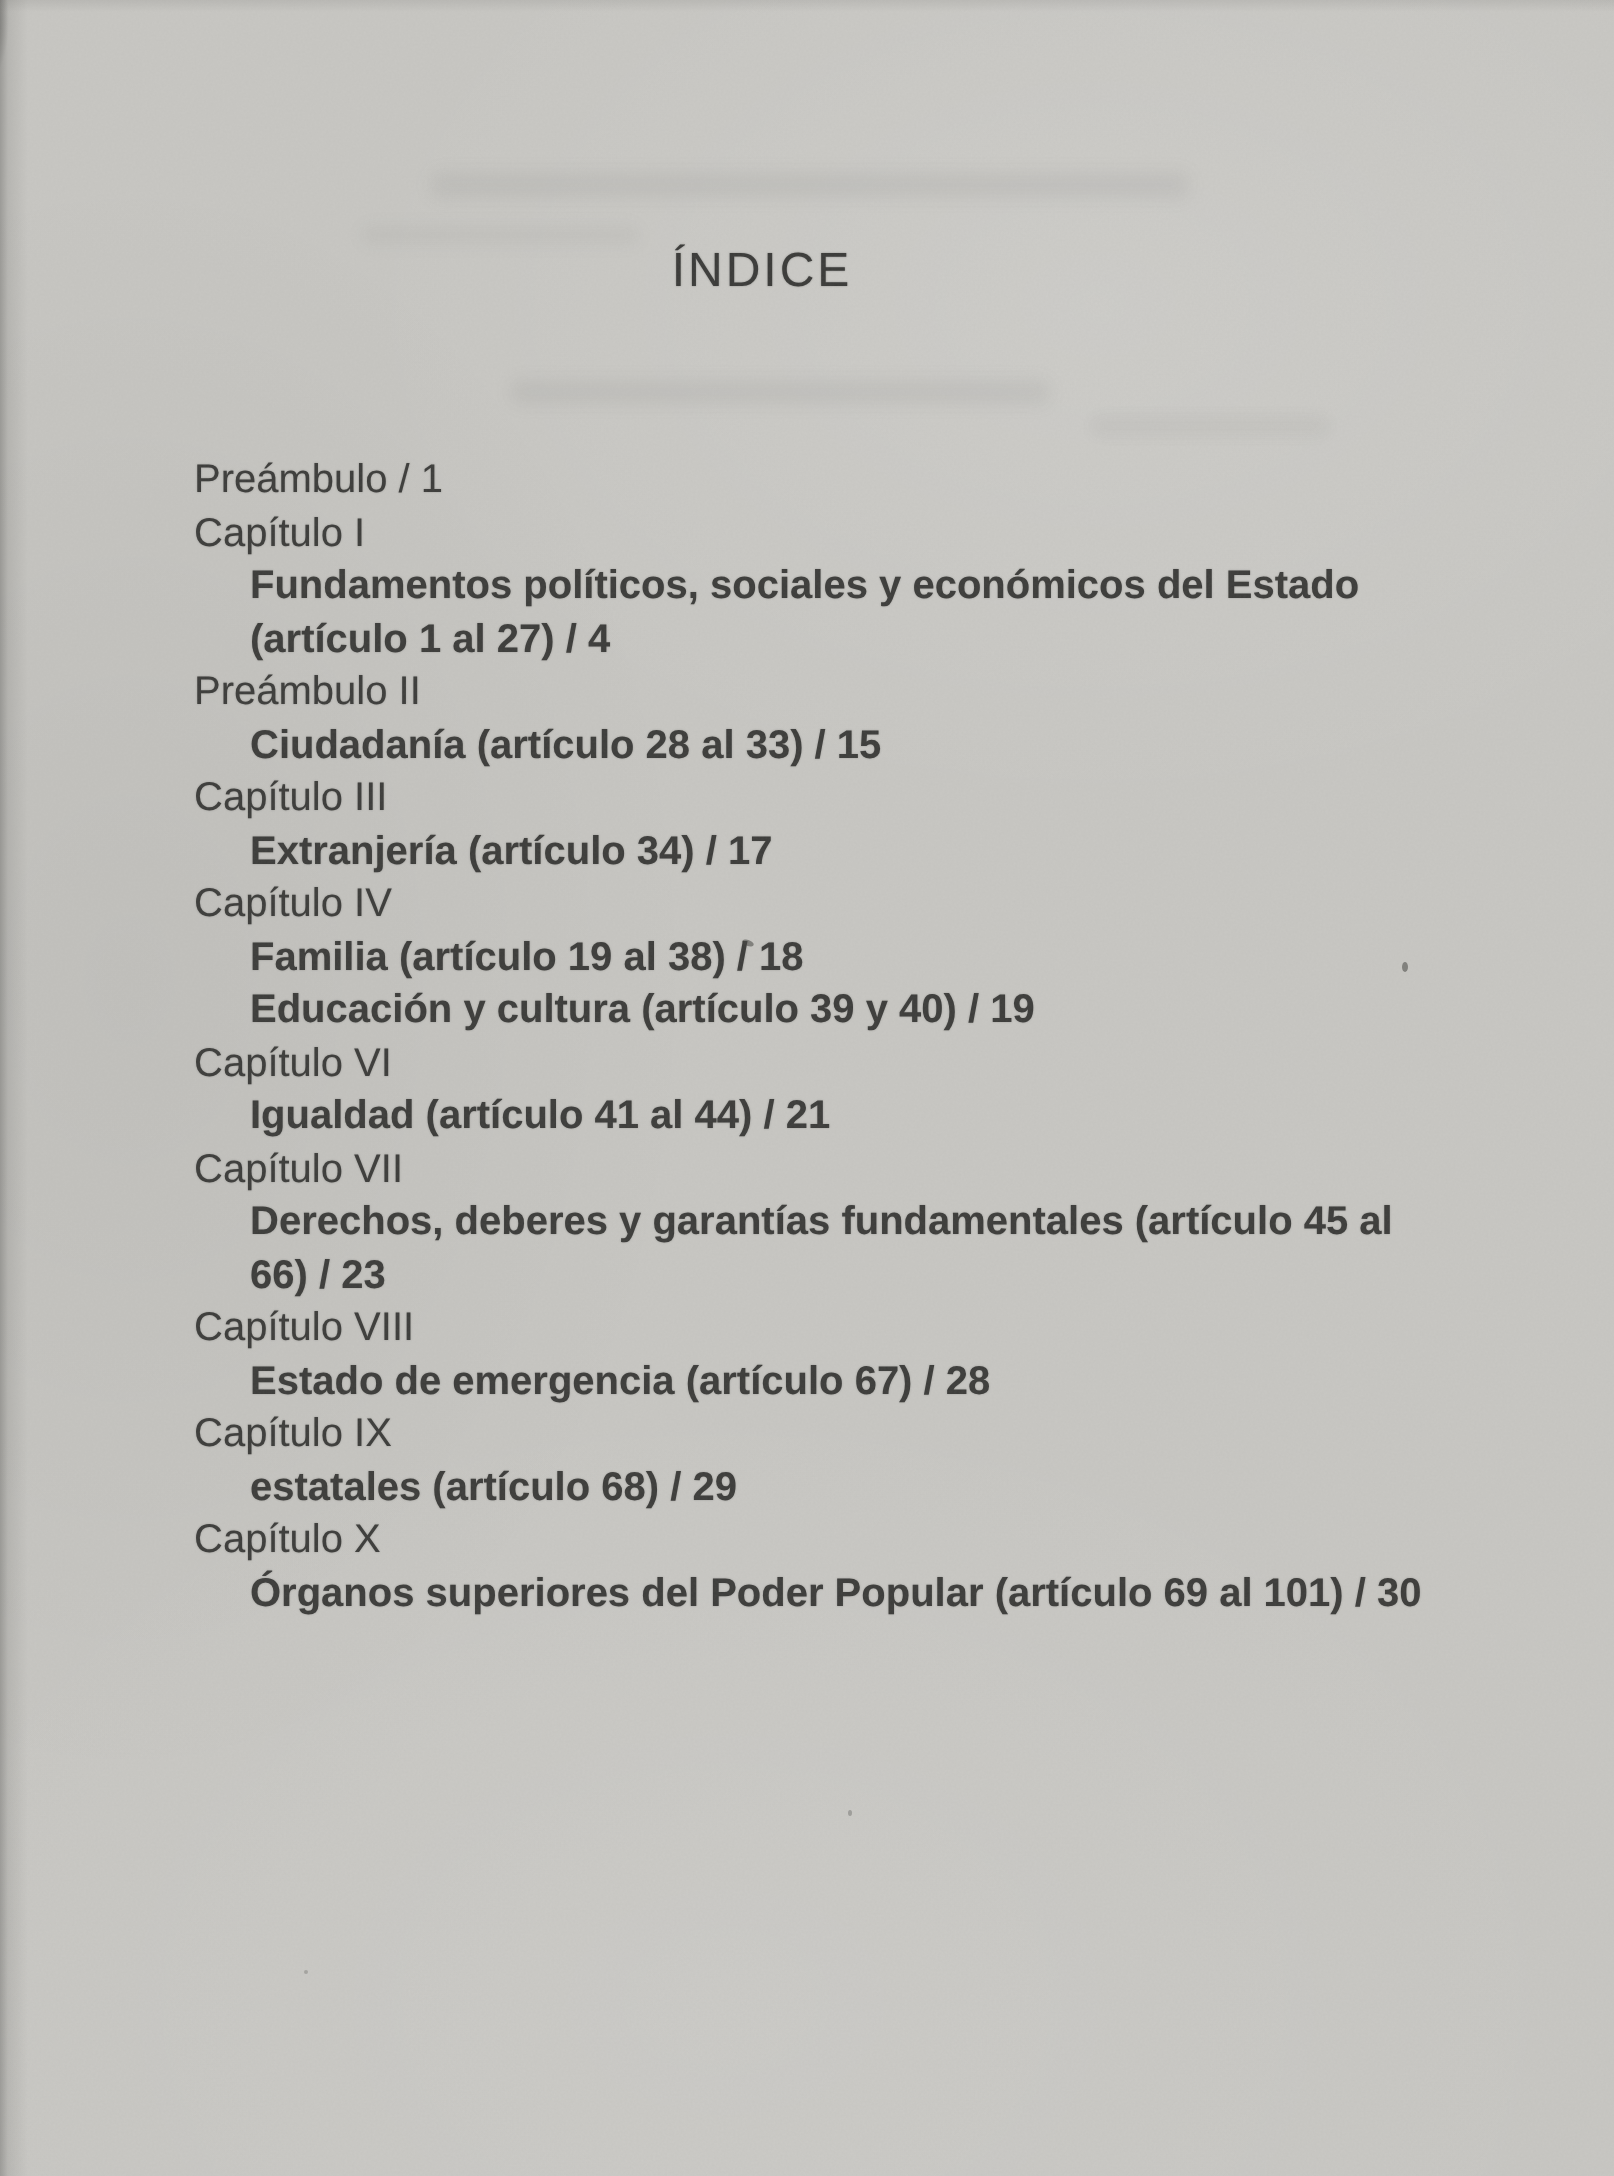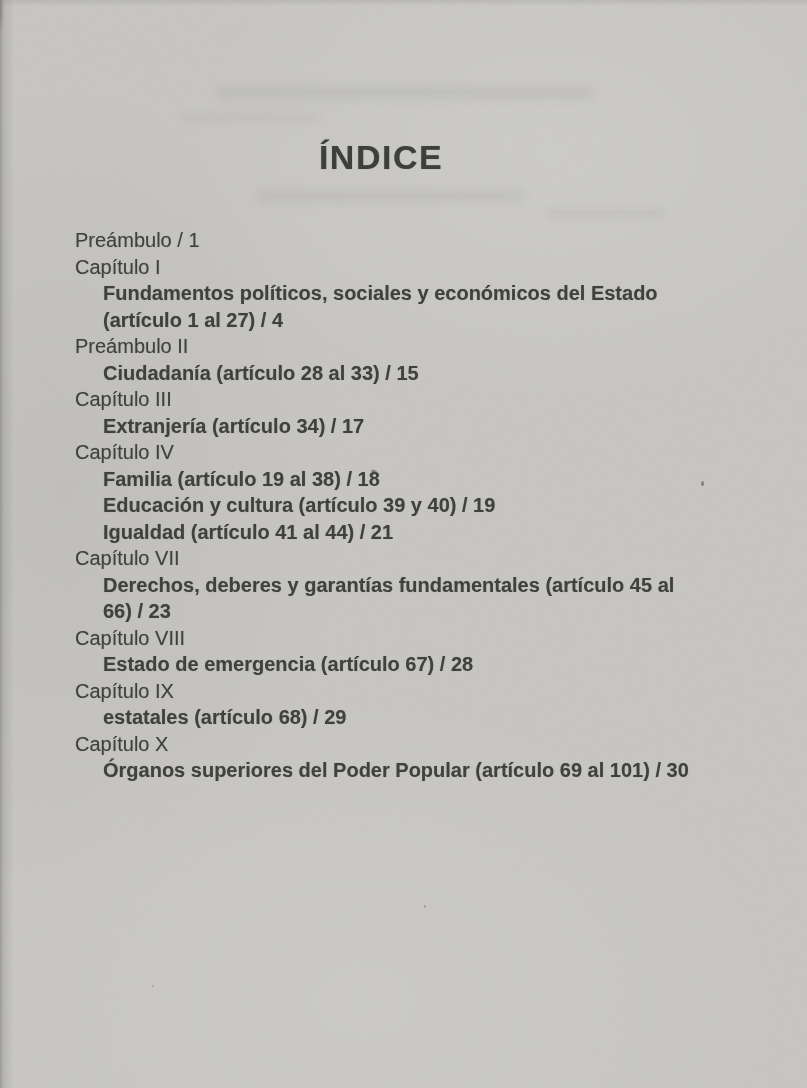--- a/index.html
+++ b/index.html
@@ -61,45 +61,46 @@
     background: rgba(70,70,66,0.55);
     border-radius: 50%;
   }
   .speck.p1 { top: 481px; left: 701px; width: 3px; height: 5px; }
   .speck.p2 { top: 470px; left: 371px; width: 6px; height: 3px; transform: rotate(20deg); }
   .speck.p3 { top: 905px; left: 424px; width: 2px; height: 3px; opacity:.6; }
   .speck.p4 { top: 985px; left: 152px; width: 2px; height: 2px; opacity:.5; }
 
   .title {
     position: absolute;
-    top: 138px;
+    top: 122px;
     left: 0;
     width: 762px;
     text-align: center;
-    font-size: 34px;
-    font-weight: bold;
+    font-size: 24px;
+    font-weight: normal;
     letter-spacing: 1.5px;
     color: #3a3a38;
     text-shadow: 0 0 1px rgba(58,58,56,0.45);
   }
 
   .toc {
     position: absolute;
     top: 227px;
     left: 75px;
     right: 30px;
     font-size: 20px;
     color: #3c3c3a;
     text-shadow: 0 0 1px rgba(60,60,58,0.35);
   }
   .row {
     display: block;
     height: 26.5px;
     line-height: 26.5px;
     white-space: nowrap;
+    margin-left: 22px;
   }
   .row.indent { padding-left: 28px; font-weight: bold; }
 
   .grain {
     position: absolute;
     inset: 0;
     pointer-events: none;
   }
 </style>
 </head>
@@ -119,20 +120,21 @@
     <div class="row">Capítulo I</div>
     <div class="row indent">Fundamentos políticos, sociales y económicos del Estado</div>
     <div class="row indent">(artículo 1 al 27) / 4</div>
     <div class="row">Preámbulo II</div>
     <div class="row indent">Ciudadanía (artículo 28 al 33) / 15</div>
     <div class="row">Capítulo III</div>
     <div class="row indent">Extranjería (artículo 34) / 17</div>
     <div class="row">Capítulo IV</div>
     <div class="row indent">Familia (artículo 19 al 38) / 18</div>
     <div class="row indent">Educación y cultura (artículo 39 y 40) / 19</div>
+    <div class="row">Capítulo VI</div>
     <div class="row indent">Igualdad (artículo 41 al 44) / 21</div>
     <div class="row">Capítulo VII</div>
     <div class="row indent">Derechos, deberes y garantías fundamentales (artículo 45 al</div>
     <div class="row indent">66) / 23</div>
     <div class="row">Capítulo VIII</div>
     <div class="row indent">Estado de emergencia (artículo 67) / 28</div>
     <div class="row">Capítulo IX</div>
     <div class="row indent">estatales (artículo 68) / 29</div>
     <div class="row">Capítulo X</div>
     <div class="row indent">Órganos superiores del Poder Popular (artículo 69 al 101) / 30</div>

